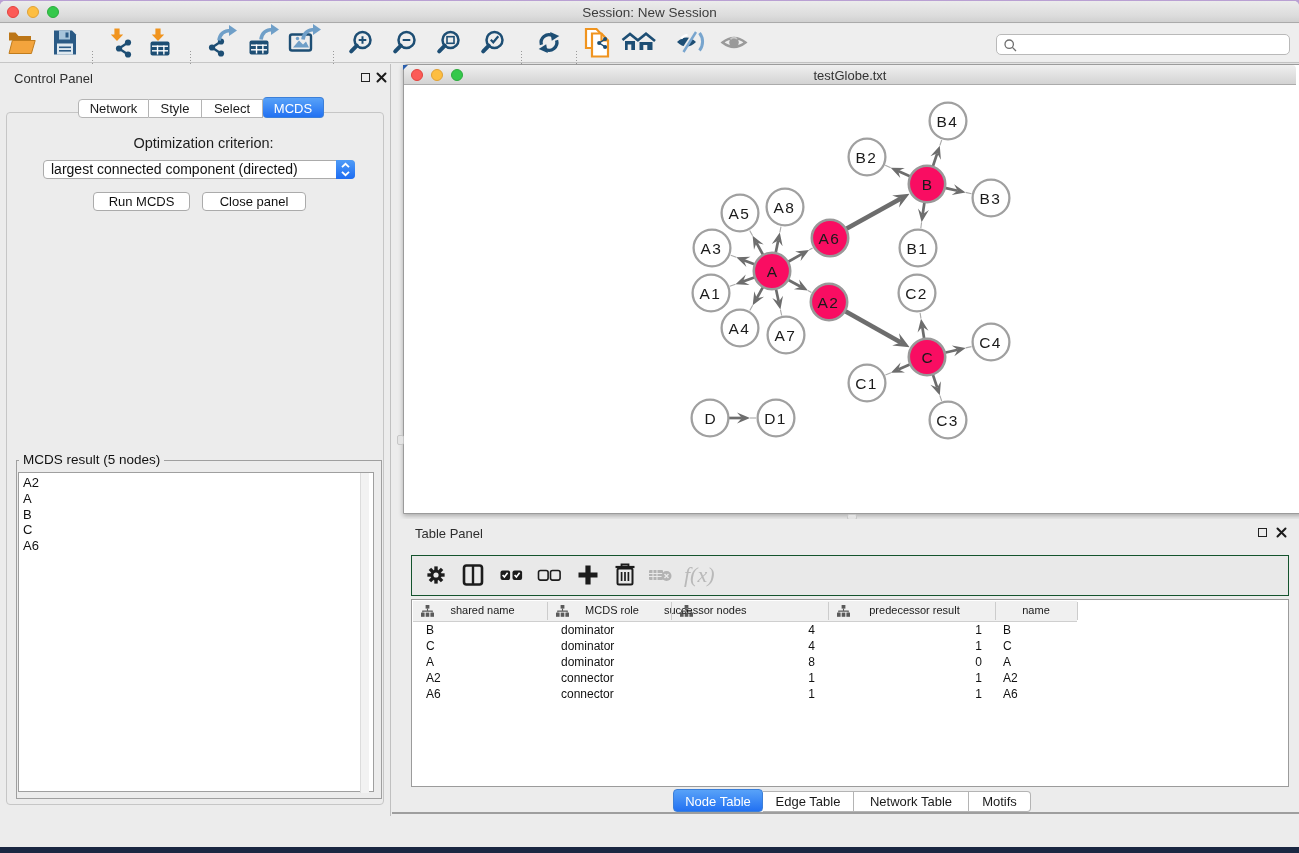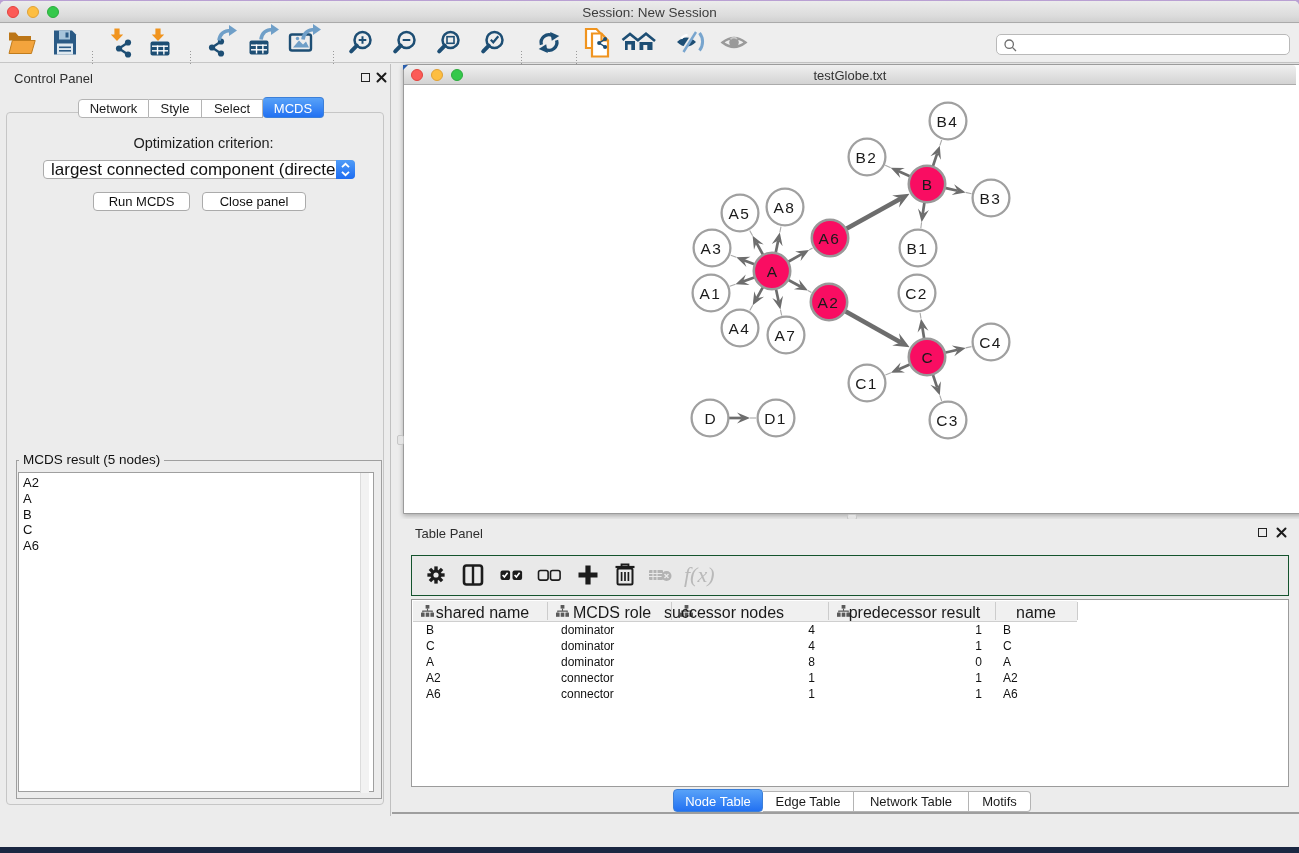--- a/index.html
+++ b/index.html
@@ -19,37 +19,37 @@
   .paneltitle { font-size:13px; color:#2e2e2e; }
   .flo { width:9px; height:9px; border:1.5px solid #222; background:transparent; }
   #cpbox { left:6px; top:48px; width:378px; height:693px; border:1px solid #c6c6c6; border-radius:4px; }
   .tabs { display:flex; height:19px; }
   .tab { border:1px solid #b4b4b4; border-left:none; background:#ffffff; font-size:13px; color:#1a1a1a; text-align:center; line-height:17px; }
   .tab.first { border-left:1px solid #b4b4b4; border-radius:4px 0 0 4px; }
   .tab.last { border-radius:0 4px 4px 0; }
   .tab.sel { background:linear-gradient(#58a2f8,#2271f2); color:#ffffff; border-color:#3c7fd8; margin-top:-2.5px; height:calc(100% + 2.5px) !important; padding-top:2.5px; border-radius:4px !important; position:relative; z-index:2; }
   .bt .tab { line-height:19px; }
   #optlabel { left:8px; top:71px; width:391px; text-align:center; font-size:14.5px; color:#1c1c1c; }
-  #combo { left:43px; top:96px; width:312px; height:19px; background:#ffffff; border:1px solid #ababab; border-radius:4px; font-size:17px; color:#111; line-height:17px; padding-left:7px; }
+  #combo { left:43px; top:96px; width:312px; height:19px; background:#ffffff; border:1px solid #ababab; border-radius:4px; font-size:14px; color:#111; line-height:17px; padding-left:7px; }
   #comboBtn { right:-1px; top:-1px; width:19px; height:19px; border-radius:0 4px 4px 0; background:linear-gradient(#4f9cf7,#1d6cf2); }
   .btn { height:19px; background:#ffffff; border:1px solid #ababab; border-radius:4px; font-size:13px; color:#111; text-align:center; line-height:17px; }
   #fieldset { left:16px; top:396px; width:366px; height:339px; border:1px solid #9f9f9f; }
   #legend { left:19px; top:388px; background:#ececec; padding:0 4px; font-size:13.5px; color:#111; }
   #cplist { left:1px; top:11px; width:356px; height:320px; background:#ffffff; border:1px solid #9f9f9f; font-size:13px; color:#111; }
   #cpscroll { right:4px; top:0px; width:9px; height:320px; background:#f2f2f2; border-left:1px solid #dcdcdc; }
   
   #netwin { left:403px; top:63px; width:1008px; height:450px; background:#ffffff; border:1px solid #9b9b9b; border-radius:4px 4px 0 0; box-shadow:0 2px 5px rgba(0,0,0,0.28); }
   #nettitle { left:0; top:0; width:892px; height:20px; background:linear-gradient(#f0f0f0,#d3d3d3); border-bottom:1px solid #ababab; border-radius:4px 4px 0 0; }
   
   #tp { left:392px; top:518px; width:907px; height:297px; background:#ececec; }
   #tptool { left:19px; top:36px; width:878px; height:41px; background:#e9e9e9; border:1px solid #14532d; }
   #tptable { left:19px; top:80px; width:878px; height:188px; background:#ffffff; border:1px solid #9b9b9b; font-size:12px; }
   .th { top:1px; height:21px; background:#f0f0f0; border-bottom:1px solid #cfcfcf; }
   .thsep { top:2px; width:1px; height:18px; background:#cccccc; }
-  .hlabel { font-size:16px; color:#1a1a1a; top:4px; }
+  .hlabel { font-size:11px; color:#1a1a1a; top:4px; }
   .cell { font-size:12px; color:#111; }
   
   
   #statusbar { left:0; top:815px; width:1299px; height:32px; background:#ececec; border-top:1px solid #c3c3c3; }
   #memBtn { left:1213px; top:7px; width:77px; height:23px; background:#fafafa; border:1px solid #b9b9b9; font-size:11px; color:#111; }
   #listBtn { left:9px; top:8px; width:28px; height:21px; background:#fdfdfd; border:1px solid #a9a9a9; border-radius:2px; }
 </style>
 </head>
 <body>
 <div id="deskTop" class="abs"></div>

